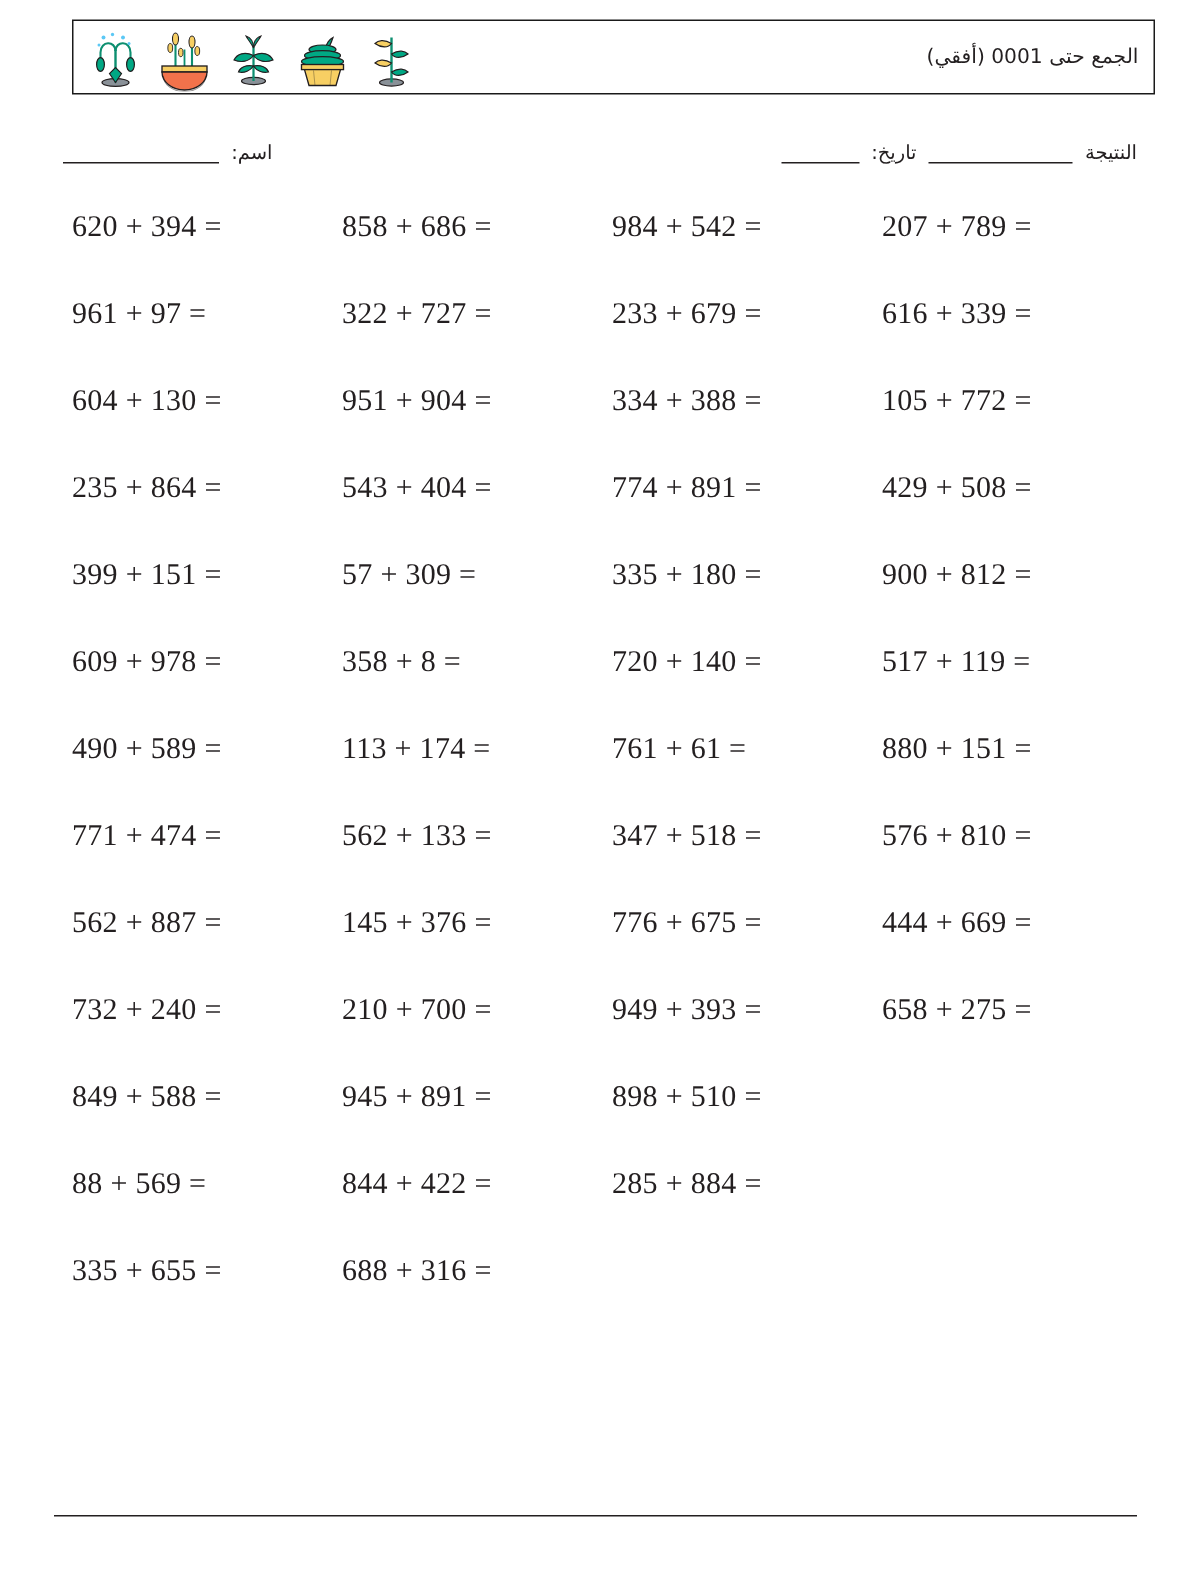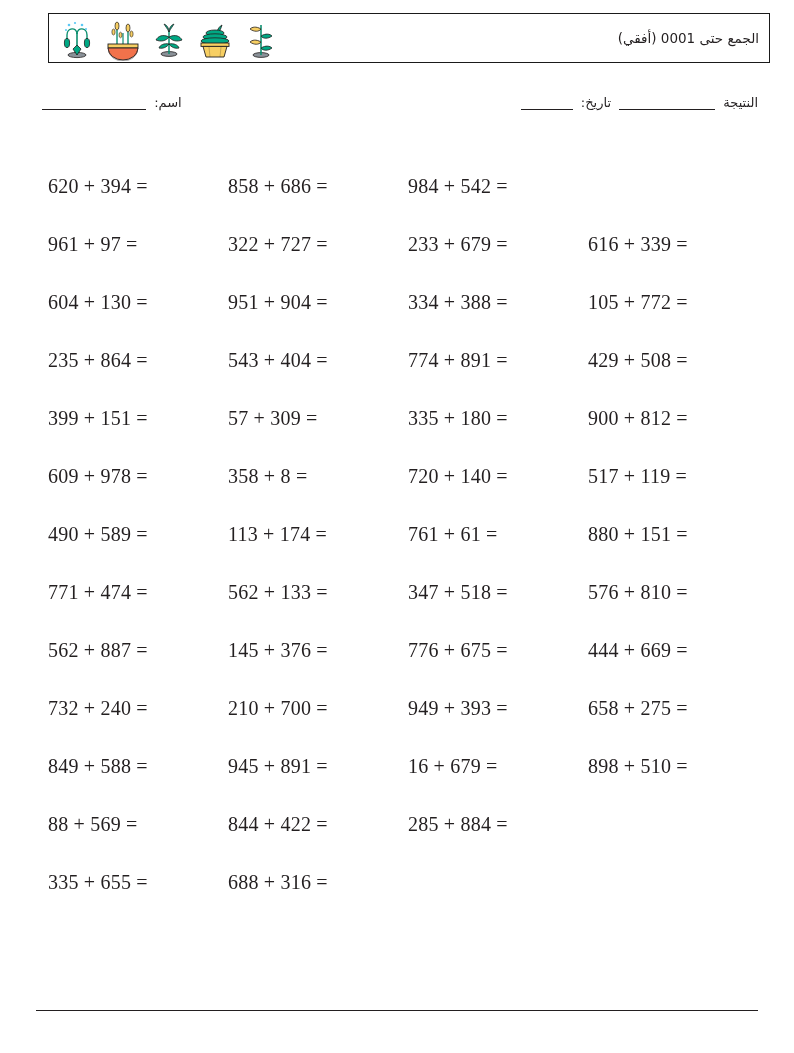--- a/index.html
+++ b/index.html
@@ -95,21 +95,21 @@
   
   .problem-grid {
     position: absolute;
     left: 36px;
     top: 140px;
     width: 722px;
   }
   .problem-row {
     display: flex;
     height: 58px;
-    align-items: flex-end;
+    align-items: flex-start;
   }
   .problem-cell {
     width: 180px;
     font-family: "Liberation Serif", "DejaVu Serif", serif;
     font-size: 20px;
     color: #231f20;
     letter-spacing: 0.2px;
     white-space: nowrap;
     padding-left: 12px;
     box-sizing: border-box;
@@ -222,20 +222,21 @@
     <span class="blank-line bl-name"></span>
   </div>
 
 </div>
 
 <div class="problem-grid" id="problem-grid">
     <div class="problem-row">
       <div class="problem-cell">620 + 394 =</div>
       <div class="problem-cell">858 + 686 =</div>
       <div class="problem-cell">984 + 542 =</div>
+      <div class="problem-cell">207 + 789 =</div>
     </div>
     <div class="problem-row">
       <div class="problem-cell">961 + 97 =</div>
       <div class="problem-cell">322 + 727 =</div>
       <div class="problem-cell">233 + 679 =</div>
       <div class="problem-cell">616 + 339 =</div>
     </div>
     <div class="problem-row">
       <div class="problem-cell">604 + 130 =</div>
       <div class="problem-cell">951 + 904 =</div>
@@ -280,21 +281,20 @@
     </div>
     <div class="problem-row">
       <div class="problem-cell">732 + 240 =</div>
       <div class="problem-cell">210 + 700 =</div>
       <div class="problem-cell">949 + 393 =</div>
       <div class="problem-cell">658 + 275 =</div>
     </div>
     <div class="problem-row">
       <div class="problem-cell">849 + 588 =</div>
       <div class="problem-cell">945 + 891 =</div>
-      <div class="problem-cell">16 + 679 =</div>
       <div class="problem-cell">898 + 510 =</div>
     </div>
     <div class="problem-row">
       <div class="problem-cell">88 + 569 =</div>
       <div class="problem-cell">844 + 422 =</div>
       <div class="problem-cell">285 + 884 =</div>
     </div>
     <div class="problem-row">
       <div class="problem-cell">335 + 655 =</div>
       <div class="problem-cell">688 + 316 =</div>

